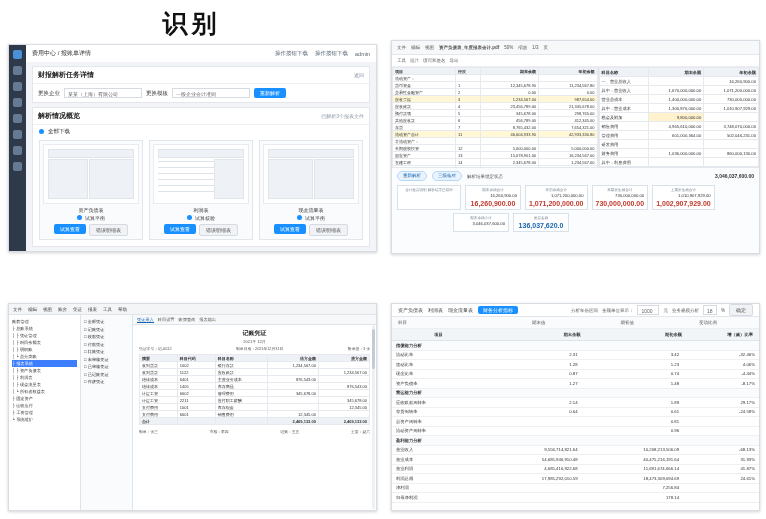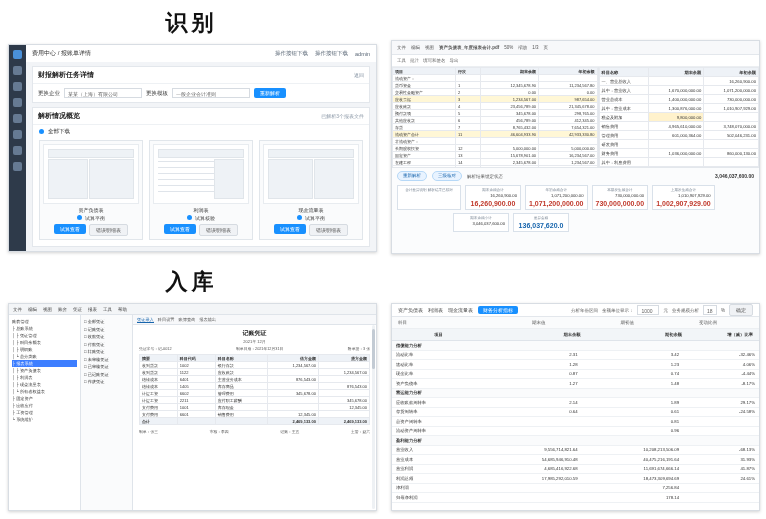--- a/index.html
+++ b/index.html
@@ -24,21 +24,21 @@
     box-shadow:0 1px 3px rgba(0,0,0,.18);
     overflow:hidden;
   }
   
   .banner{
     position:absolute;left:0;right:0;top:0;height:46px;
     display:flex;align-items:center;justify-content:center;
     z-index:5;
   }
   .banner .txt{
-    font-size:22px;font-weight:bold;color:#111;
+    font-size:25px;font-weight:bold;color:#111;
     letter-spacing:4px;
   }
   
   .q1card{left:8px;top:44px;width:367px;height:206px;}
   .q1-nav{
     position:absolute;left:0;top:0;width:17px;height:100%;
     background:#2e3a4a;
   }
   .q1-nav .nb{
     width:9px;height:9px;margin:7px auto 0;border-radius:2px;
@@ -530,23 +530,20 @@
           <div class="bx blue">
             <div class="t">差异金额</div>
             <div class="big">136,037,620.0</div>
           </div>
         </div>
       </div>
     </div>
   </div>
 
   <div class="quad">
-    <div class="banner">
-      <span class="txt">入库</span>
-    </div>
 
     <div class="card q3card">
       <div class="q3-menu">
         <span>文件</span>
         <span>编辑</span>
         <span>视图</span>
         <span>账套</span>
         <span>凭证</span>
         <span>报表</span>
         <span>工具</span>

